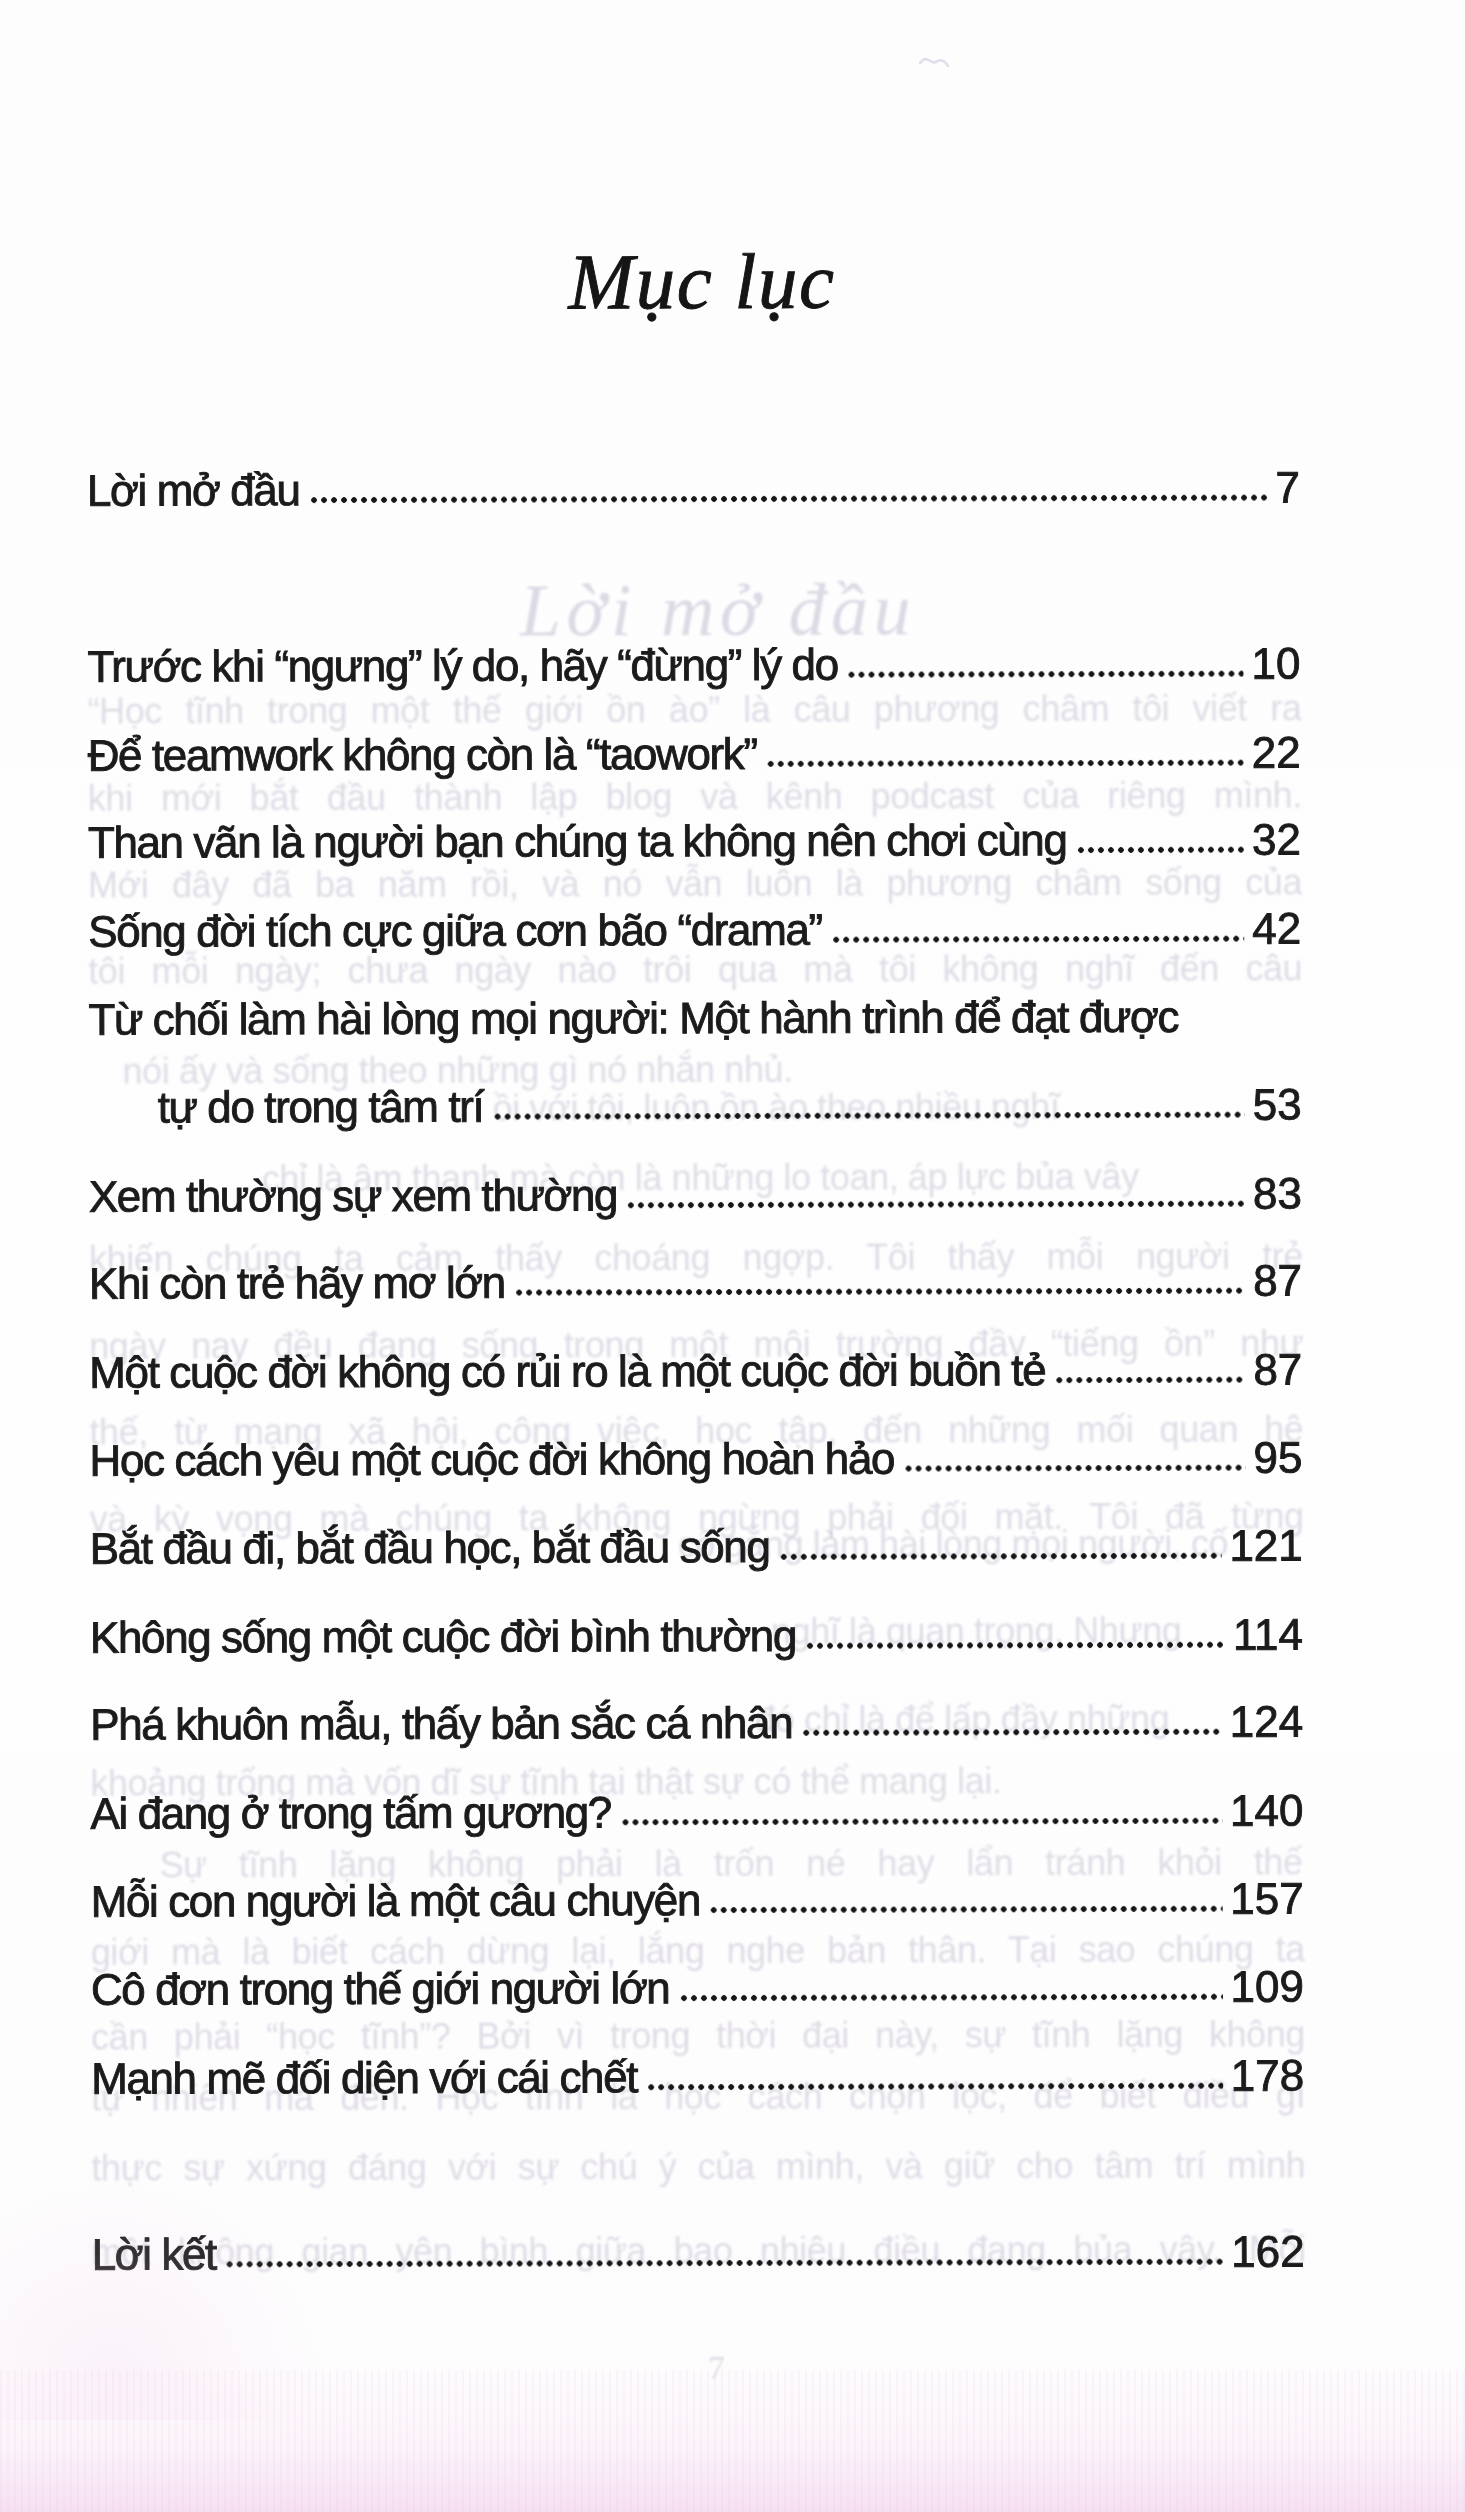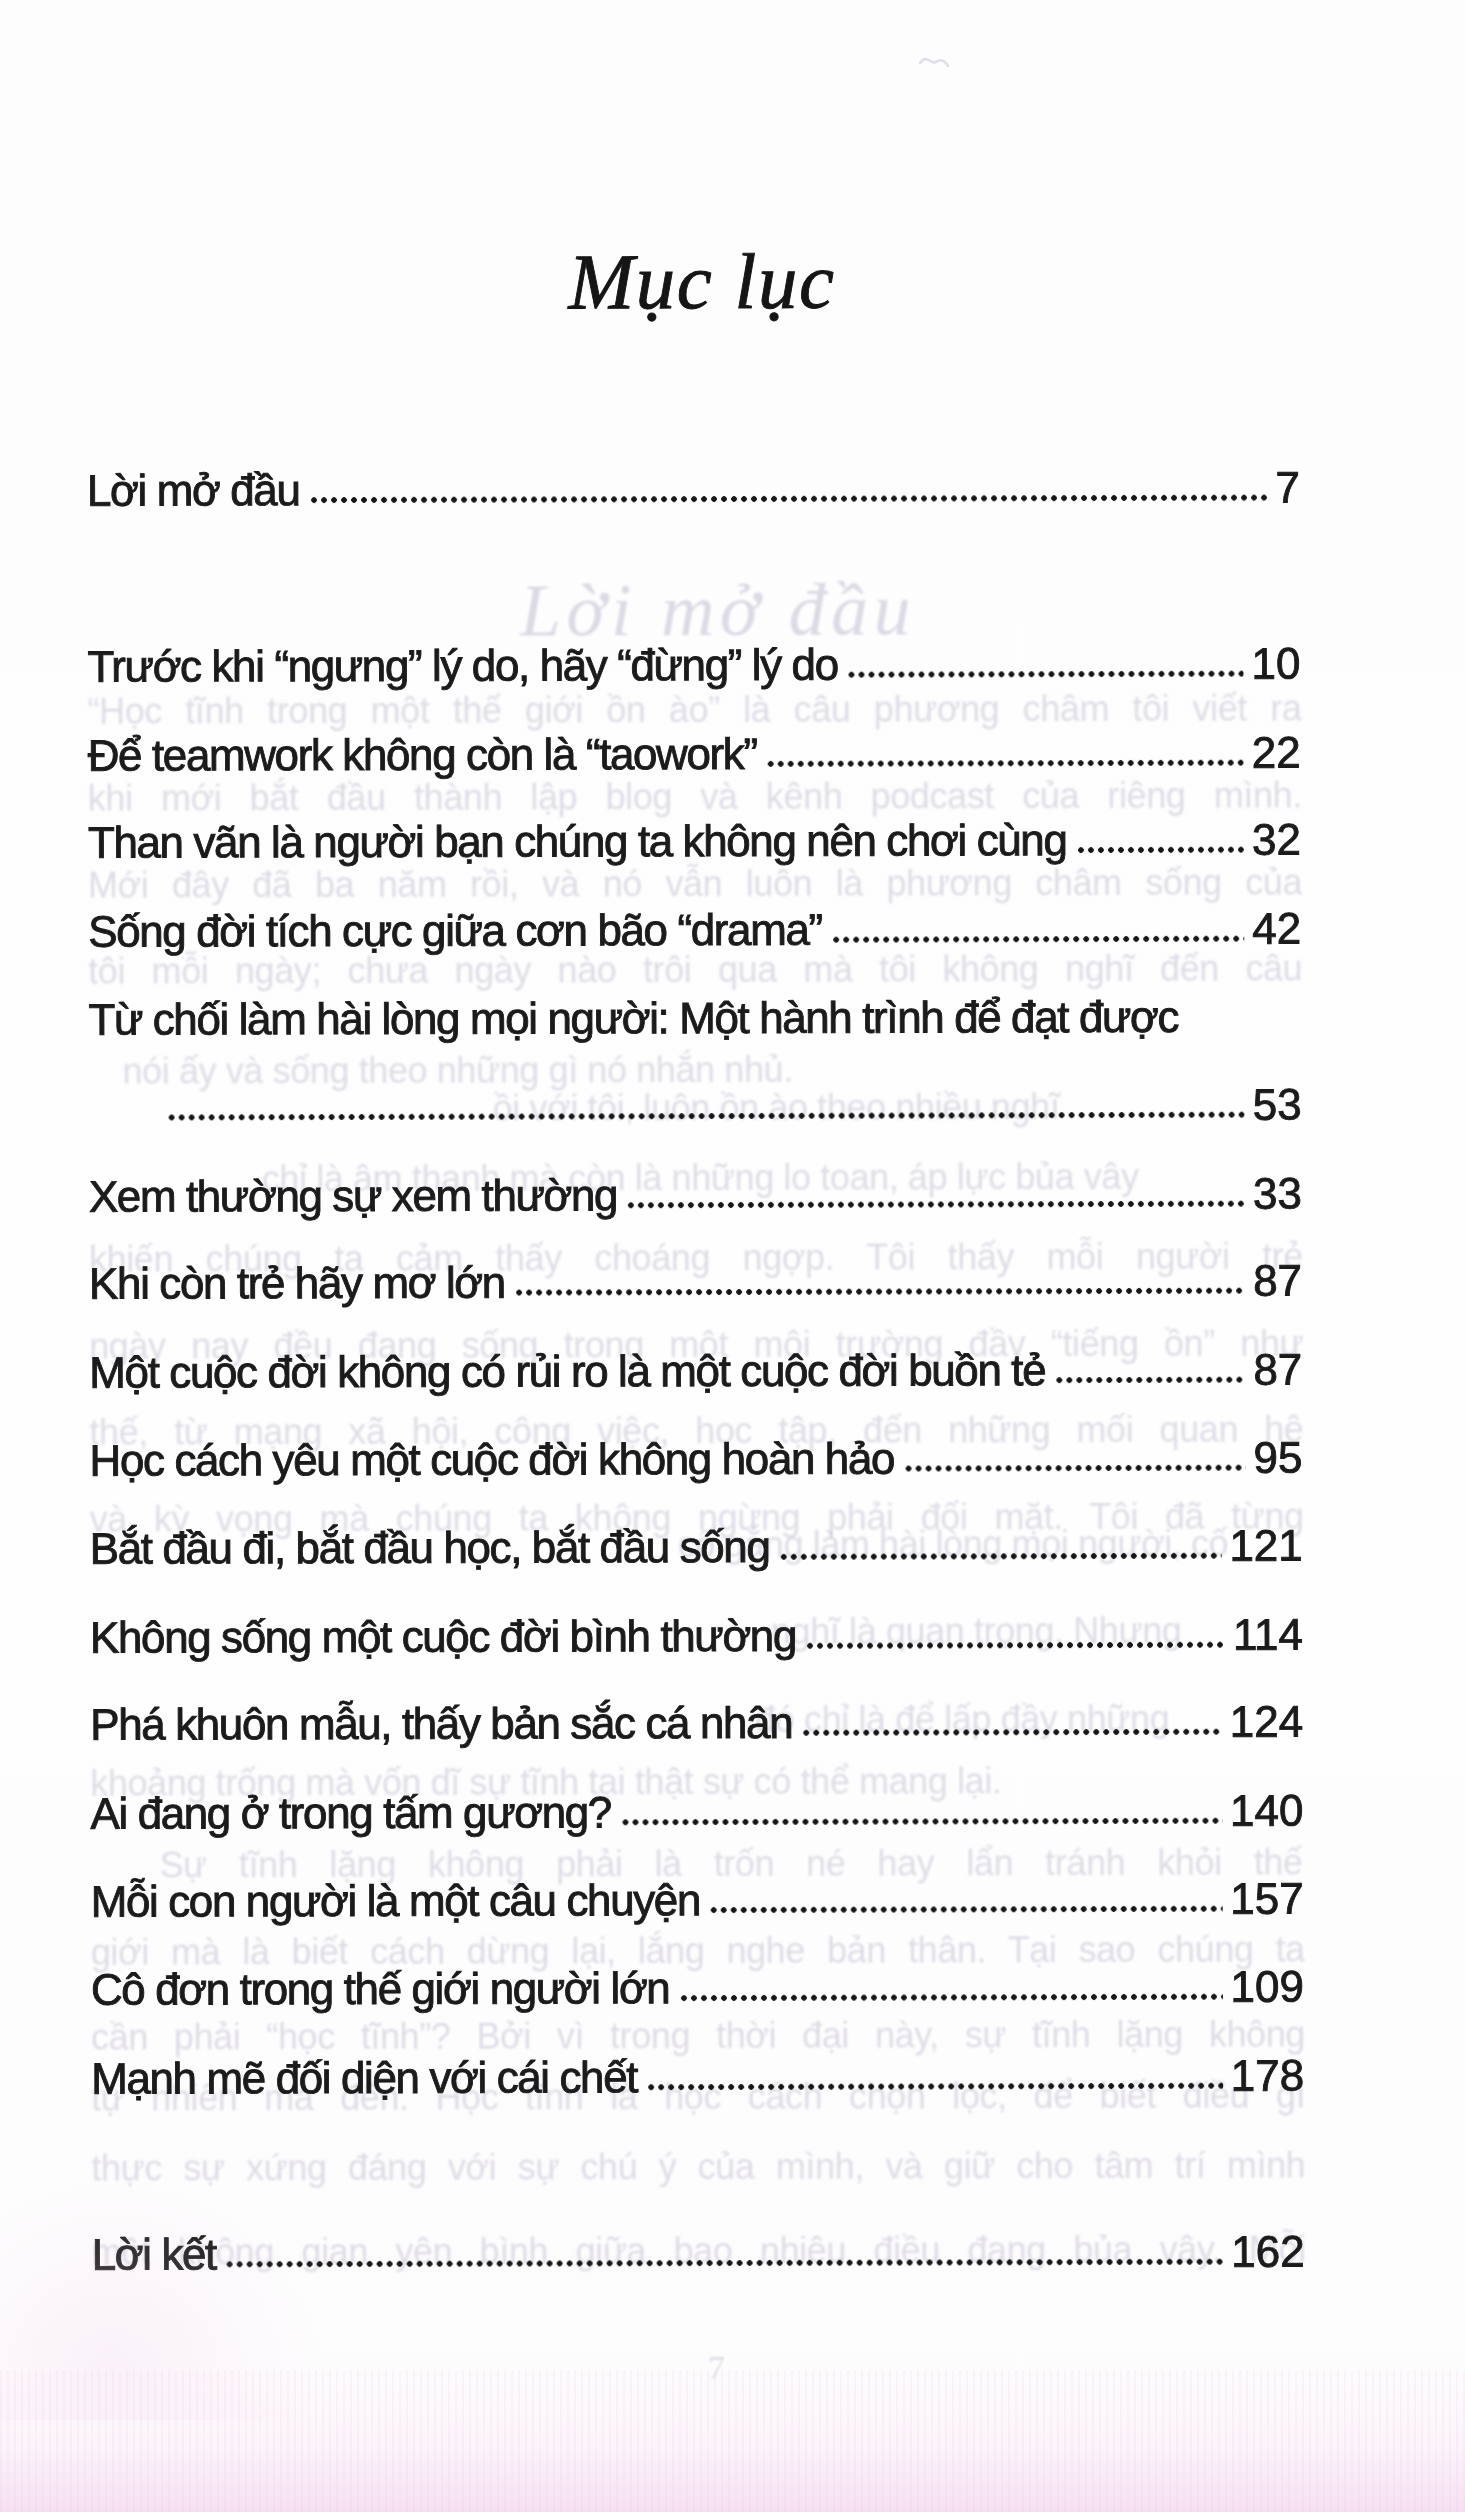--- a/index.html
+++ b/index.html
@@ -144,27 +144,28 @@
         <div class="toc-row" style="top: 903px;">
     <span class="toc-label">Sống đời tích cực giữa cơn bão “drama”</span>
     <span class="leader"></span>
     <span class="page-num">42</span>
   </div>
         <div class="toc-row no-page" style="top: 991px;">
     <span class="toc-label">Từ chối làm hài lòng mọi người: Một hành trình để đạt được</span>
 
   </div>
         <div class="toc-row indent" style="top: 1079px;">
+    <span class="toc-label">tự do trong tâm trí</span>
     <span class="leader"></span>
     <span class="page-num">53</span>
   </div>
         <div class="toc-row" style="top: 1168px;">
     <span class="toc-label">Xem thường sự xem thường</span>
     <span class="leader"></span>
-    <span class="page-num">33</span>
+    <span class="page-num">83</span>
   </div>
         <div class="toc-row" style="top: 1255px;">
     <span class="toc-label">Khi còn trẻ hãy mơ lớn</span>
     <span class="leader"></span>
     <span class="page-num">87</span>
   </div>
         <div class="toc-row" style="top: 1344px;">
     <span class="toc-label">Một cuộc đời không có rủi ro là một cuộc đời buồn tẻ</span>
     <span class="leader"></span>
     <span class="page-num">87</span>

